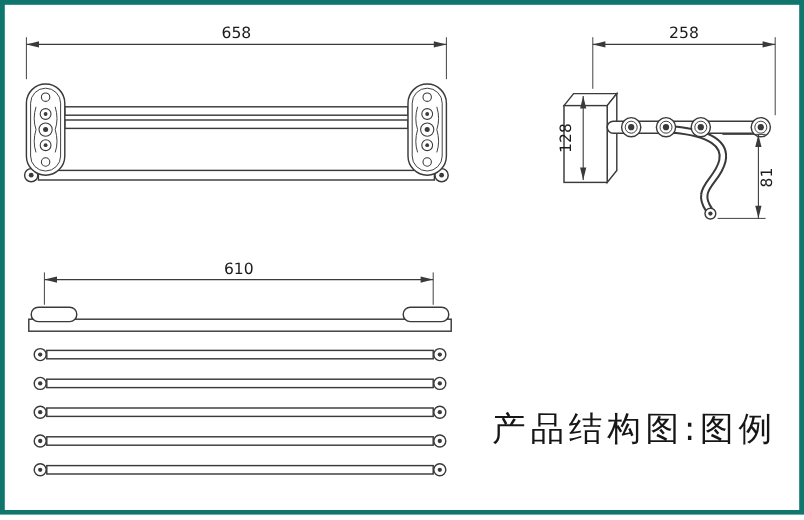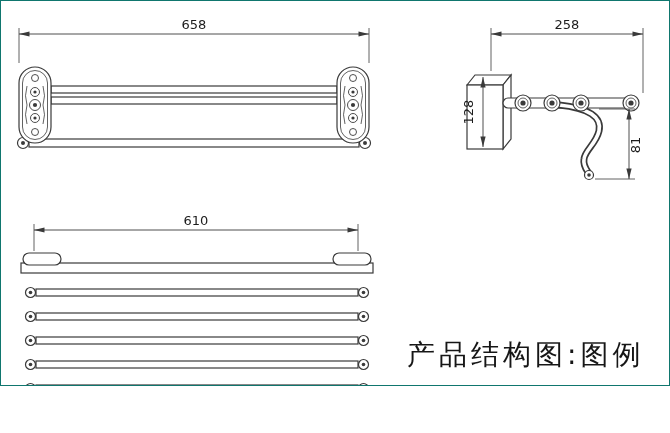--- a/index.html
+++ b/index.html
@@ -1,22 +1,22 @@
 <!DOCTYPE html>
 <html><head>
 <meta charset="utf-8">
 <style>
   * { margin: 0; padding: 0; box-sizing: border-box; }
   html, body { background: #ffffff; }
   .sheet {
     position: relative;
     width: 670px;
-    height: 386px;
+    height: 429px;
     background: #ffffff;
-    border: 1px solid #0f766e;
+    border: 4px solid #0f766e;
     overflow: hidden;
     font-family: "Liberation Sans", sans-serif;
   }
   svg { display: block; }
   .obj  { stroke: #3a3a3a; stroke-width: 1.2; fill: #ffffff; }
   .obj-thin { stroke: #3a3a3a; stroke-width: 0.8; fill: none; }
   .dimline { stroke: #3a3a3a; stroke-width: 0.9; fill: none; }
   .extline { stroke: #3a3a3a; stroke-width: 0.8; fill: none; }
   .dot { fill: #3a3a3a; stroke: none; }
   .dim-text {

